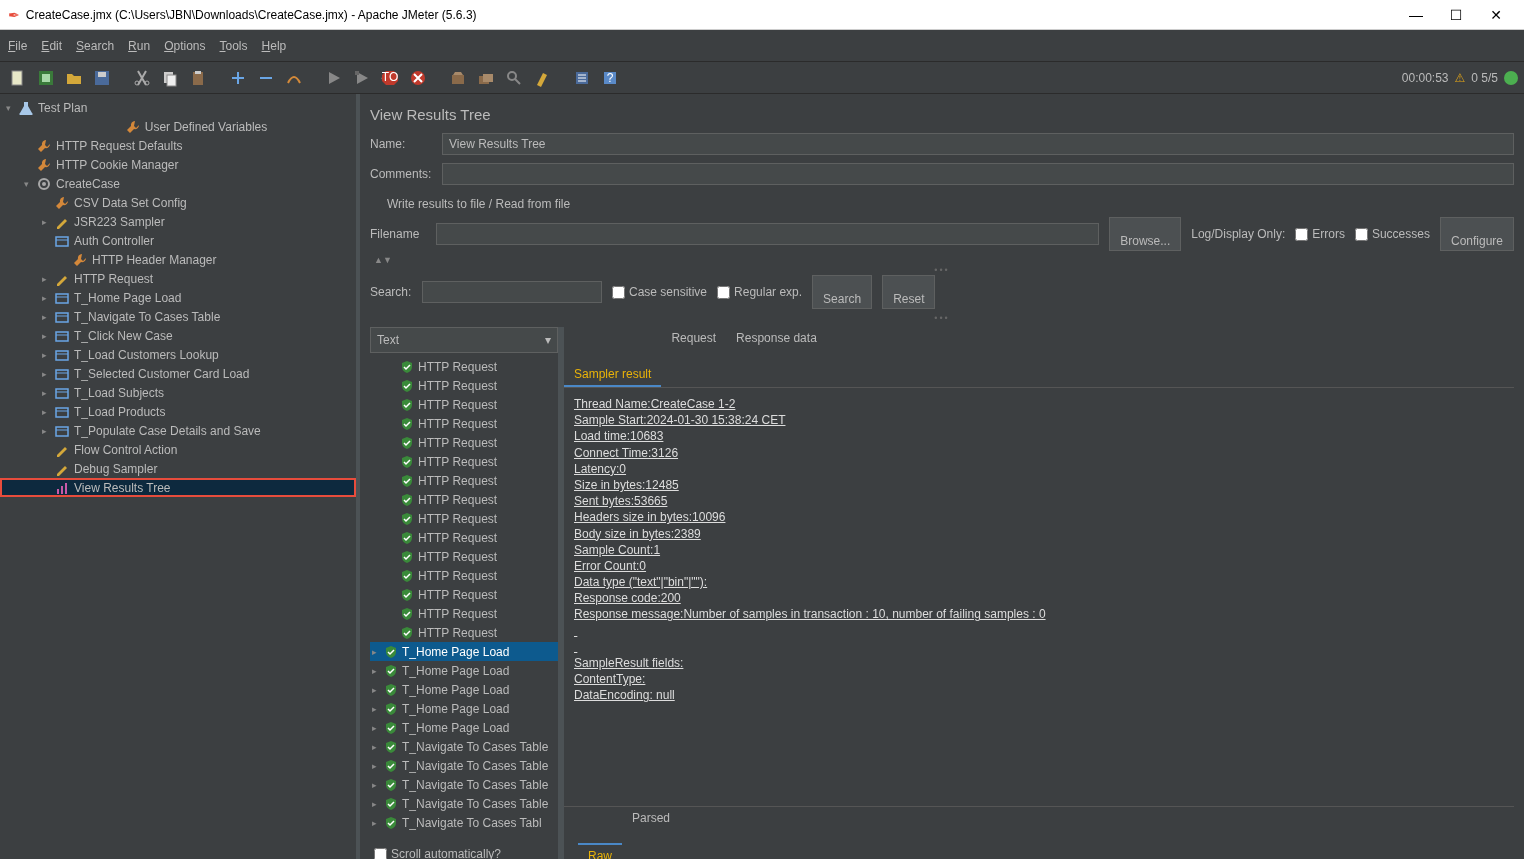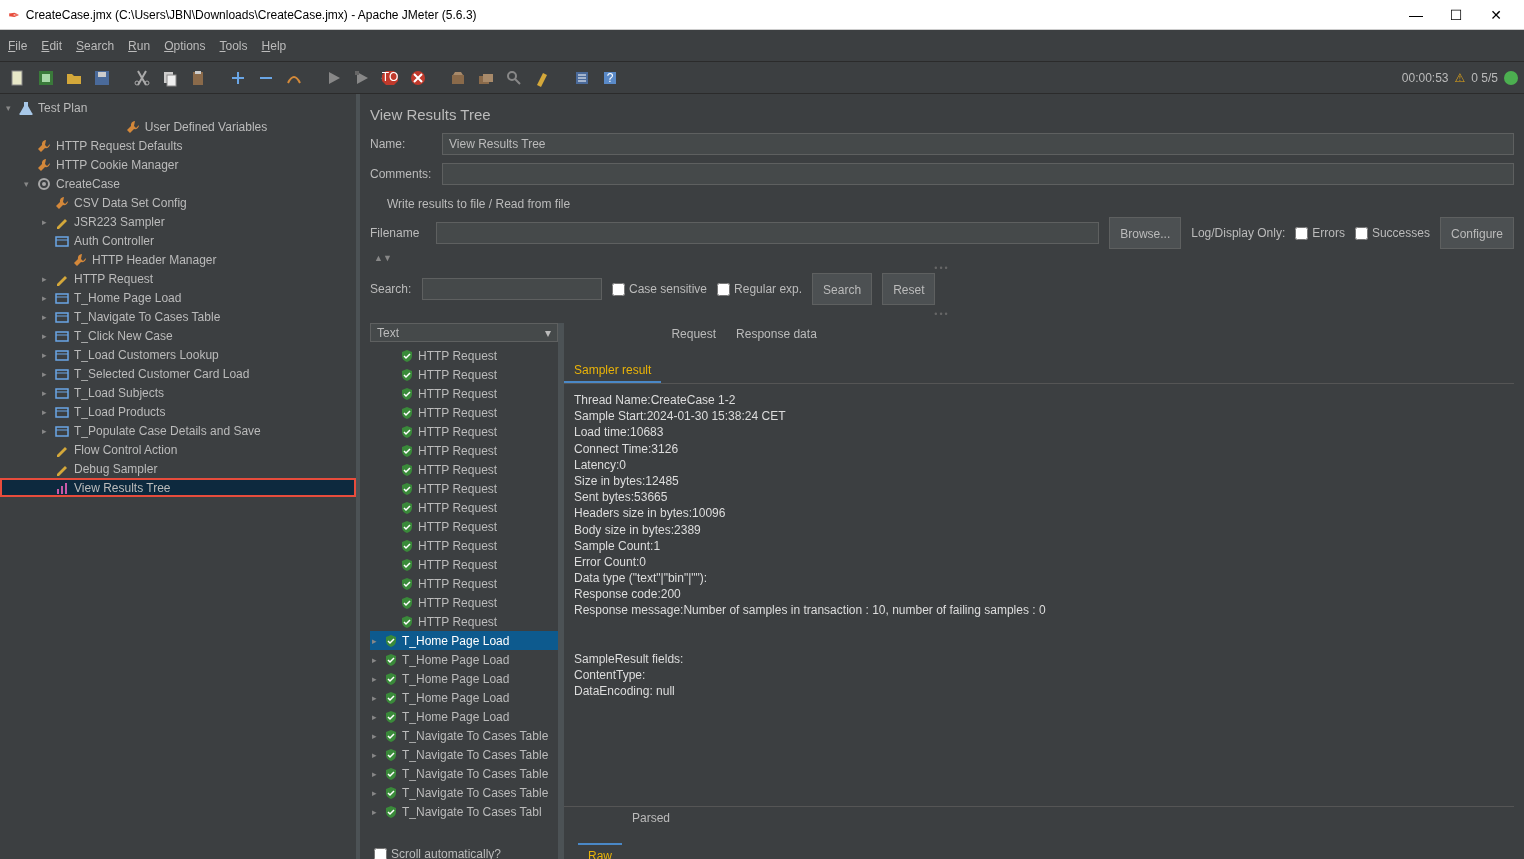--- a/index.html
+++ b/index.html
@@ -25,43 +25,43 @@
 .tree .icon { width: 16px; height: 16px; margin-right: 4px; display: inline-flex; align-items: center; justify-content: center; }
 .content { flex: 1; display: flex; flex-direction: column; padding: 6px 10px 0 10px; overflow: hidden; }
 .panel-title { font-size: 15px; color: #bbbbbb; padding: 6px 0 10px 0; }
 .form-row { display: flex; align-items: center; margin-bottom: 8px; gap: 10px; }
 .form-row label { width: 62px; color: #bbbbbb; }
 .form-row input[type=text] { flex: 1; background: #45494a; border: 1px solid #5e6060; color: #bbbbbb; height: 22px; padding: 0 6px; }
 .fieldset-label { color: #bbbbbb; margin: 4px 0 6px 17px; }
 .file-row { display: flex; align-items: center; gap: 10px; margin-bottom: 4px; }
 .file-row .lbl { width: 56px; }
 .file-row input[type=text] { flex: 1; background: #45494a; border: 1px solid #5e6060; height: 22px; }
-.btn { background: #4c5052; border: 1px solid #5e6060; color: #bbbbbb; height: 32px; padding: 9px 10px; cursor: pointer; }
+.btn { background: #4c5052; border: 1px solid #5e6060; color: #bbbbbb; height: 32px; padding: 16px 10px; cursor: pointer; }
 .cb { display: flex; align-items: center; gap: 4px; }
 .cb input { accent-color: #555; }
 .grip { height: 10px; display: flex; align-items: center; justify-content: center; color: #666; }
 .grip::before { content: "•••"; letter-spacing: 2px; font-size: 9px; }
 .arrows-small { color:#888; font-size:9px; padding-left:4px; }
 .search-row { display: flex; align-items: center; gap: 10px; margin-bottom: 4px; }
 .search-row .lbl { width: 42px; }
 .search-row input[type=text] { width: 180px; background: #45494a; border: 1px solid #5e6060; height: 22px; }
 .lower { display: flex; flex: 1; overflow: hidden; margin-top: 4px; }
 .results-col { width: 194px; display: flex; flex-direction: column; border-right: 6px solid #4c5255; }
-.combo { background: #45494a; border: 1px solid #5e6060; height: 19px; display: flex; align-items: center; justify-content: space-between; padding: 0 6px; margin-bottom: 4px; cursor: pointer; }
+.combo { background: #45494a; border: 1px solid #5e6060; height: 26px; display: flex; align-items: center; justify-content: space-between; padding: 0 6px; margin-bottom: 4px; cursor: pointer; }
 .results-list { flex: 1; overflow-y: auto; background: #3c3f41; }
 .rl-row { display: flex; align-items: center; height: 19px; padding-left: 2px; cursor: pointer; }
 .rl-row.sel { background: #0d5a8e; color: #fff; }
 .rl-row .exp { width: 12px; font-size: 9px; color: #888; }
 .shield { width: 14px; height: 14px; margin-right: 4px; }
 .scroll-ck { padding: 6px 4px; display: flex; align-items: center; gap: 6px; }
 .details-col { flex: 1; display: flex; flex-direction: column; overflow: hidden; }
 .tabs { display: flex; border-bottom: 1px solid #555; }
 .tab { padding: 4px 10px; cursor: pointer; color: #bbbbbb; }
 .tab.active { border-bottom: 2px solid #4a88c7; color: #eab308; margin-top: 36px; }
-.details-body { flex: 1; overflow-y: auto; padding: 8px 10px; line-height: 1.35; color: #ddd; }
+.details-body { flex: 1; overflow-y: auto; padding: 8px 10px; line-height: 1.35; color: #ddd; text-decoration: underline; }
 .bottom-tabs { display: flex; border-top: 1px solid #555; padding-left:14px; }
 .bottom-tabs .tab.active { border-top: 2px solid #4a88c7; border-bottom:none; }
 svg { display: block; }
 ::-webkit-scrollbar { width: 10px; height: 10px; }
 ::-webkit-scrollbar-track { background: #3c3f41; }
 ::-webkit-scrollbar-thumb { background: #5e6060; }
 </style>
 </head>
 <body>
 

